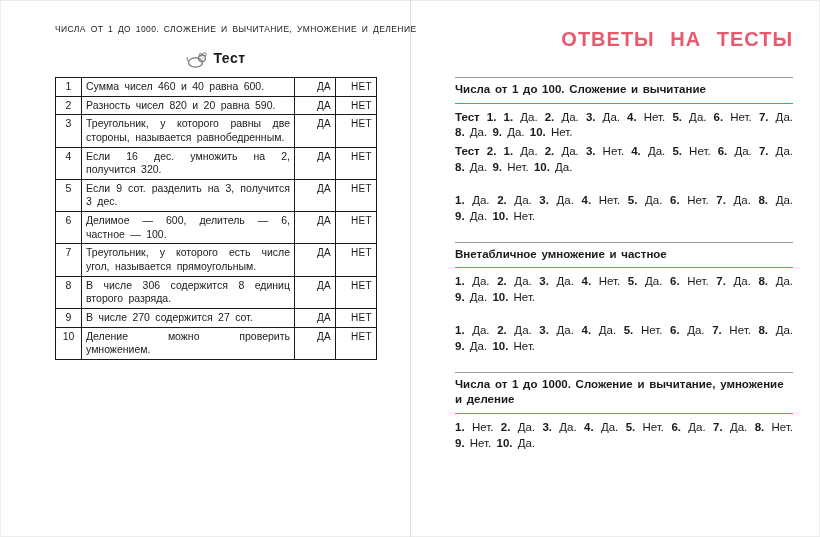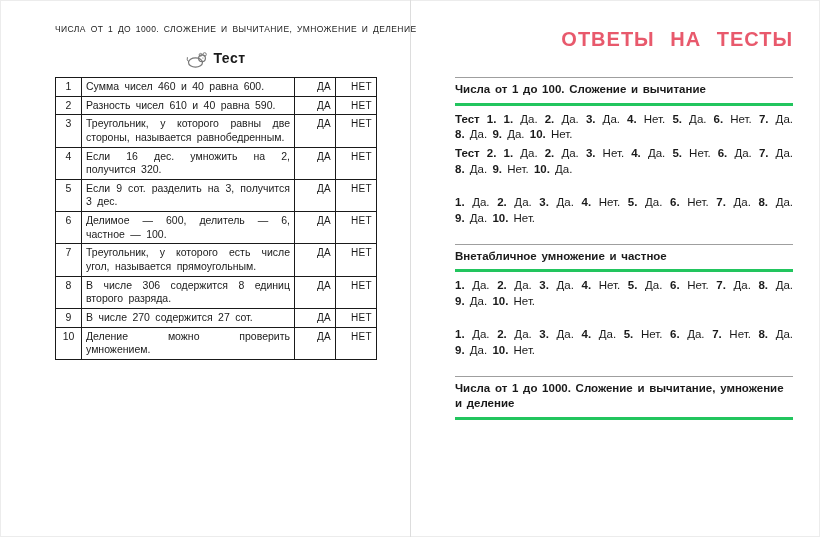--- a/index.html
+++ b/index.html
@@ -20,21 +20,21 @@
   td.c-num{width:17px;text-align:center;}
   td.c-q{text-align:justify;word-spacing:2.5px;}
   td.c-yn{width:32px;text-align:right;vertical-align:middle;font-size:10px;letter-spacing:.3px;}
 
   
   .right-page{position:absolute;left:455px;top:28px;width:338px;}
   .answers-title{text-align:right;font-size:20px;font-weight:bold;letter-spacing:1px;word-spacing:9px;margin:0 0 26px;}
   .answer-section{margin-bottom:17px;}
   .sec-head{
     font-size:11.5px;font-weight:bold;line-height:1.35;word-spacing:1.5px;
-    border-top:1px solid #9f9f9f;border-bottom:3px solid #22c55e;
+    border-top:1px solid #9f9f9f;border-bottom:1px solid #22c55e;
     padding:4px 0 5px;margin:0 0 6px;
   }
   .ans-line{font-size:11.5px;line-height:1.38;margin:0 0 3px;text-align:justify;word-spacing:2px;}
   .ans-line b{font-weight:bold;}
   .mouse-wrap{display:inline-block;line-height:0;}
 </style>
 </head>
 <body>
 
 <div class="spread">
@@ -60,21 +60,21 @@
     <table class="quiz">
       <tbody>
           <tr>
             <td class="c-num">1</td>
             <td class="c-q">Сумма чисел 460 и 40 равна 600.</td>
             <td class="c-yn">ДА</td>
             <td class="c-yn">НЕТ</td>
           </tr>
           <tr>
             <td class="c-num">2</td>
-            <td class="c-q">Разность чисел 610 и 40 равна 590.</td>
+            <td class="c-q">Разность чисел 820 и 20 равна 590.</td>
             <td class="c-yn">ДА</td>
             <td class="c-yn">НЕТ</td>
           </tr>
           <tr>
             <td class="c-num">3</td>
             <td class="c-q">Треугольник, у которого равны две стороны, называется равнобедренным.</td>
             <td class="c-yn">ДА</td>
             <td class="c-yn">НЕТ</td>
           </tr>
           <tr>
@@ -136,16 +136,17 @@
         </section>
         <section class="answer-section">
           <h2 class="sec-head">Внетабличное умножение и частное</h2>
           <p class="ans-line"><b>1.&nbsp;</b>Да. <b>2.&nbsp;</b>Да. <b>3.&nbsp;</b>Да. <b>4.&nbsp;</b>Нет. <b>5.&nbsp;</b>Да. <b>6.&nbsp;</b>Нет. <b>7.&nbsp;</b>Да. <b>8.&nbsp;</b>Да. <b>9.&nbsp;</b>Да. <b>10.&nbsp;</b>Нет. </p>
         </section>
         <section class="answer-section">
           <p class="ans-line"><b>1.&nbsp;</b>Да. <b>2.&nbsp;</b>Да. <b>3.&nbsp;</b>Да. <b>4.&nbsp;</b>Да. <b>5.&nbsp;</b>Нет. <b>6.&nbsp;</b>Да. <b>7.&nbsp;</b>Нет. <b>8.&nbsp;</b>Да. <b>9.&nbsp;</b>Да. <b>10.&nbsp;</b>Нет. </p>
         </section>
         <section class="answer-section">
           <h2 class="sec-head">Числа от 1 до 1000. Сложение и вычитание, умножение и деление</h2>
+          <p class="ans-line"><b>1.&nbsp;</b>Нет. <b>2.&nbsp;</b>Да. <b>3.&nbsp;</b>Да. <b>4.&nbsp;</b>Да. <b>5.&nbsp;</b>Нет. <b>6.&nbsp;</b>Да. <b>7.&nbsp;</b>Да. <b>8.&nbsp;</b>Нет. <b>9.&nbsp;</b>Нет. <b>10.&nbsp;</b>Да. </p>
         </section>
       </div>
   </div>
 </div>
 
 </body></html>

